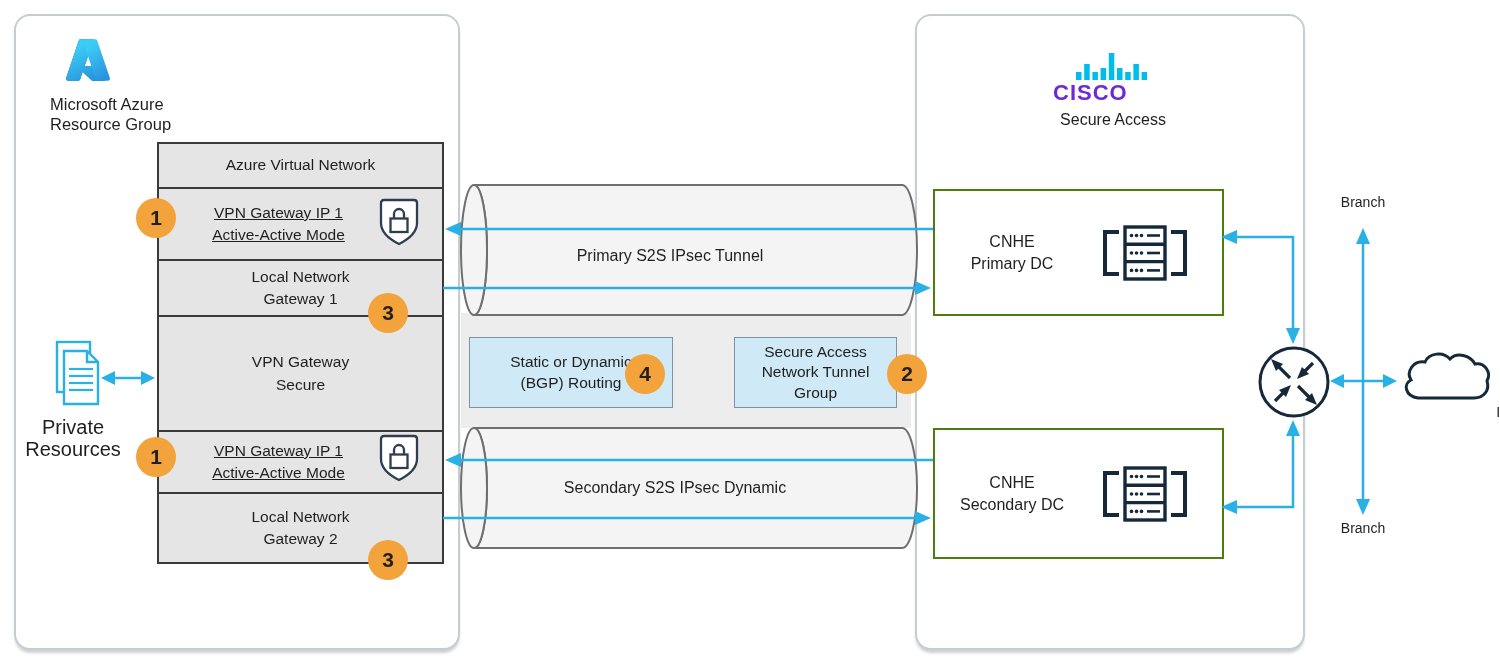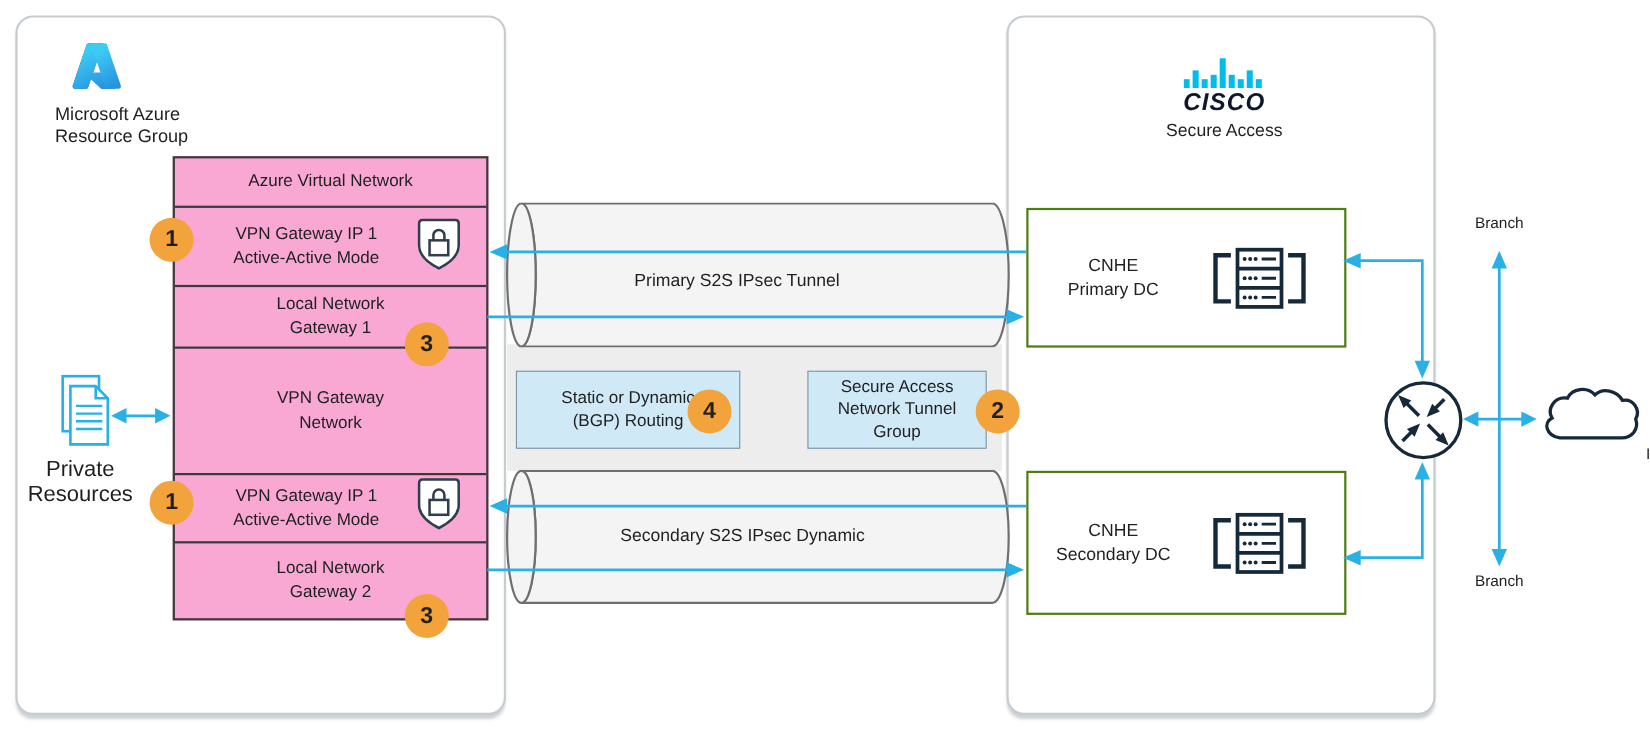--- a/index.html
+++ b/index.html
@@ -4,35 +4,35 @@
 <style>
   html,body{margin:0;padding:0;background:#fff;}
   #canvas{position:relative;width:1500px;height:665px;background:#fff;overflow:hidden;
           font-family:"Liberation Sans",sans-serif;color:#1f1f1f;}
   .abs{position:absolute;}
   .ml{white-space:pre-line;}
   .panel{position:absolute;background:#fff;border:2px solid #c7ccd1;border-radius:16px;
          box-shadow:0 4px 3px -1px rgba(110,120,130,.35);}
   .azure-title{position:absolute;left:26px;top:94px;font-size:16.5px;line-height:20px;margin-left:24px;}
   .vtable{position:absolute;left:157px;top:142px;width:283px;height:418px;border:2px solid #3a3a3a;
-          background:#f9a8d4;display:flex;flex-direction:column;z-index:3;}
+          background:#e5e5e5;display:flex;flex-direction:column;z-index:3;}
   .vrow{display:flex;align-items:center;justify-content:center;text-align:center;
         font-size:15.5px;line-height:1.45;position:relative;box-sizing:border-box;}
   .vrow+.vrow{border-top:2px solid #3a3a3a;}
-  .vrow:nth-child(2),.vrow:nth-child(5){padding-right:44px;}
+  .vrow:nth-child(2),.vrow:nth-child(5){padding-right:44px;text-decoration:underline;}
   .badge{position:absolute;width:40px;height:40px;border-radius:50%;background:#f2a33b;
          display:flex;align-items:center;justify-content:center;font-size:21px;font-weight:700;
          color:#231f20;z-index:8;}
   .band{position:absolute;left:461px;top:313px;width:450px;height:115px;background:#ededee;z-index:1;}
   .tunnel-label{position:absolute;text-align:center;font-size:16px;z-index:4;}
   .callout{position:absolute;background:#cfe9f6;border:1.5px solid #7e939f;display:flex;
            align-items:center;justify-content:center;text-align:center;font-size:15.5px;
            line-height:1.3;z-index:4;box-sizing:border-box;}
-  .cisco-brand{position:absolute;left:1053px;top:80px;width:120px;text-align:center;
-               font-size:22px;font-weight:700;letter-spacing:1px;color:#0f172a;font-style:italic;}
+  .cisco-brand{position:absolute;left:1053px;top:80px;width:120px;
+               font-size:22px;font-weight:700;letter-spacing:1px;color:#6d28d9;}
   .cisco-product{position:absolute;left:1023px;top:111px;width:180px;text-align:center;font-size:16px;}
   .dcbox{position:absolute;left:933px;width:287px;border:2px solid #4d7c0f;background:#fff;z-index:3;}
   .dclabel{position:absolute;left:2px;width:150px;text-align:center;font-size:16px;line-height:22px;}
   .sidelabel{position:absolute;text-align:center;font-size:14px;}
   svg{display:block;}
   .z2{z-index:2}.z4{z-index:4}.z6{z-index:6}
 </style>
 </head>
 <body>
 
@@ -67,21 +67,21 @@
     <div class="vrow" style="height:72px;">
         <span class="ml">VPN Gateway IP 1
 Active-Active Mode</span>
       </div>
     <div class="vrow" style="height:56px;">
         <span class="ml">Local Network
 Gateway 1</span>
       </div>
     <div class="vrow" style="height:115px;">
         <span class="ml">VPN Gateway
-Network</span>
+Secure</span>
       </div>
     <div class="vrow" style="height:62px;">
         <span class="ml">VPN Gateway IP 1
 Active-Active Mode</span>
       </div>
     <div class="vrow" style="height:70px;">
         <span class="ml">Local Network
 Gateway 2</span>
       </div>
   </div>

